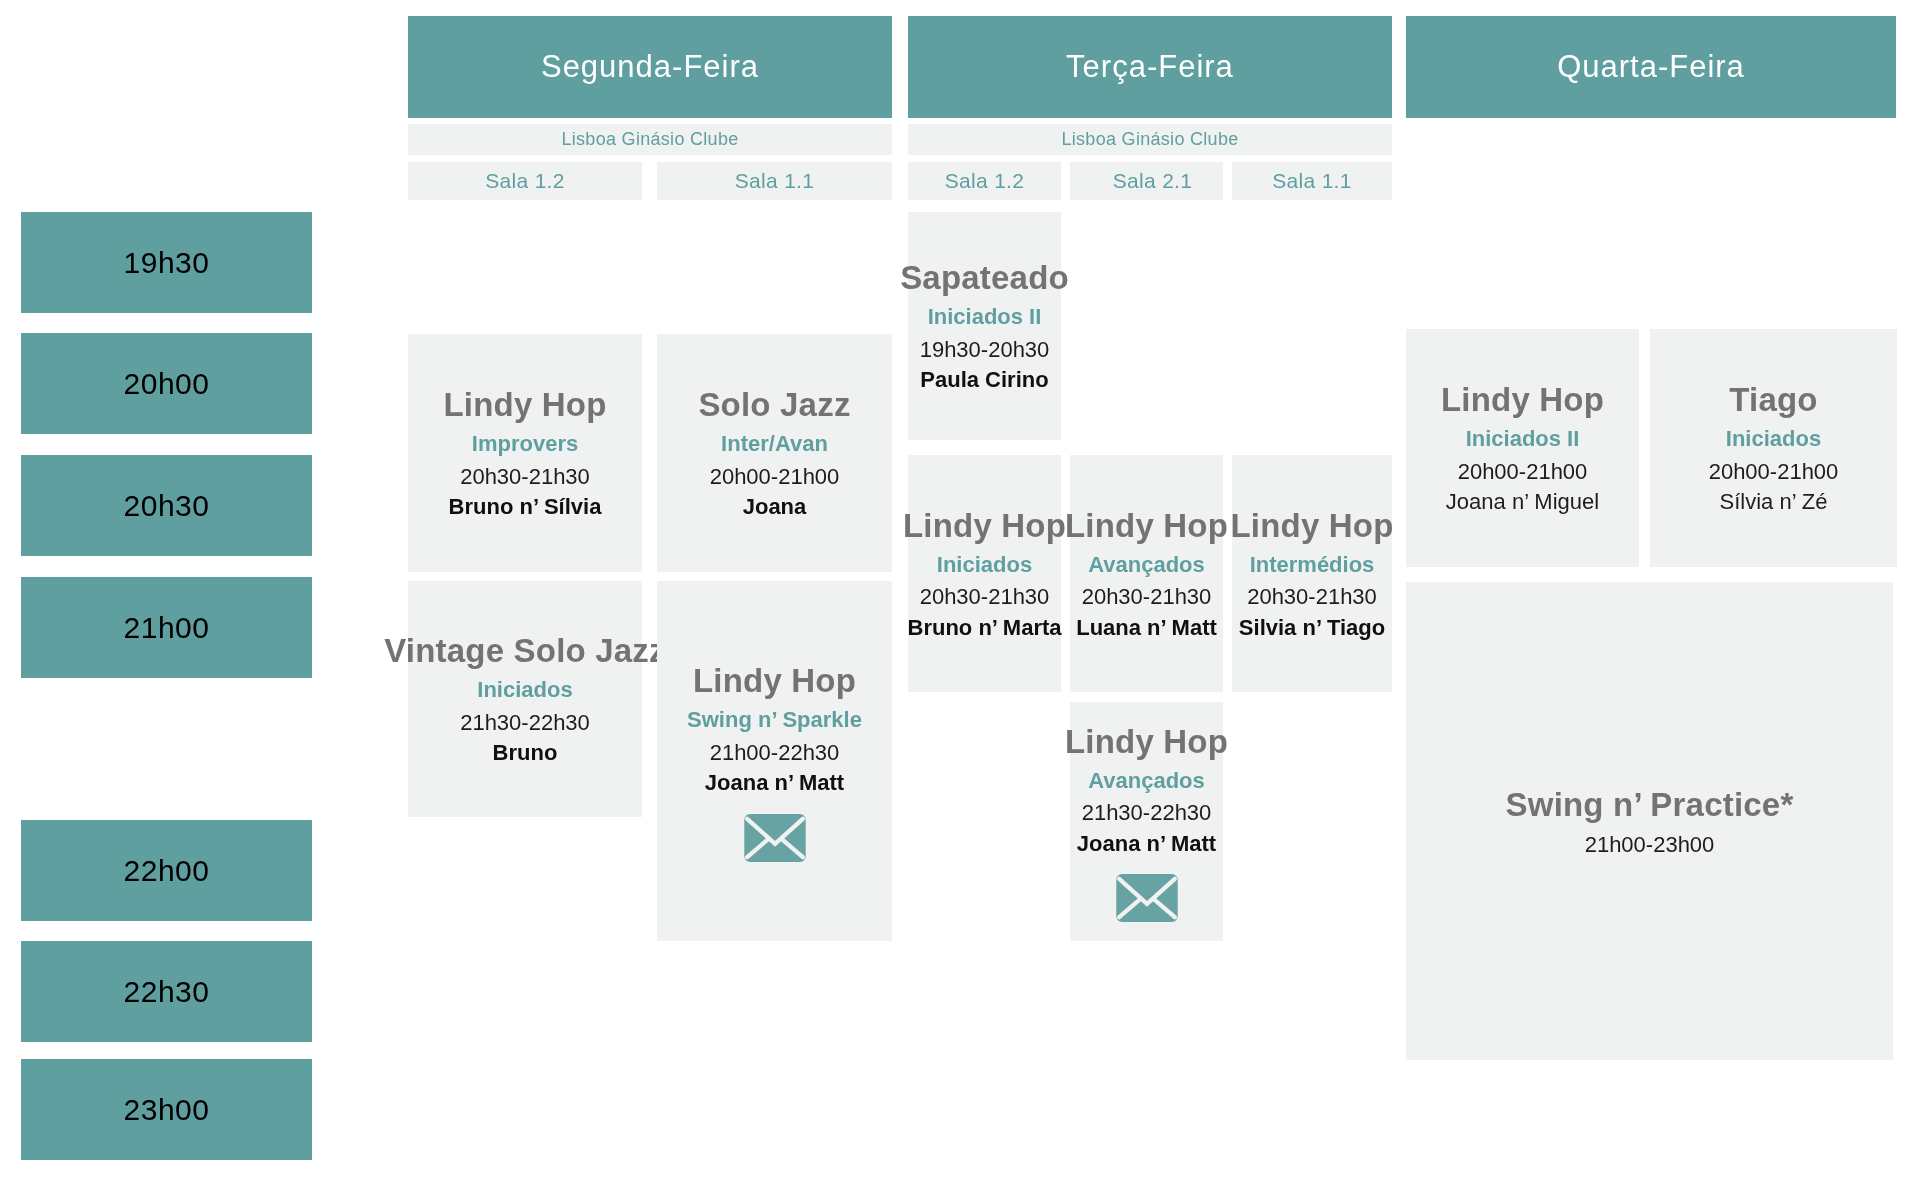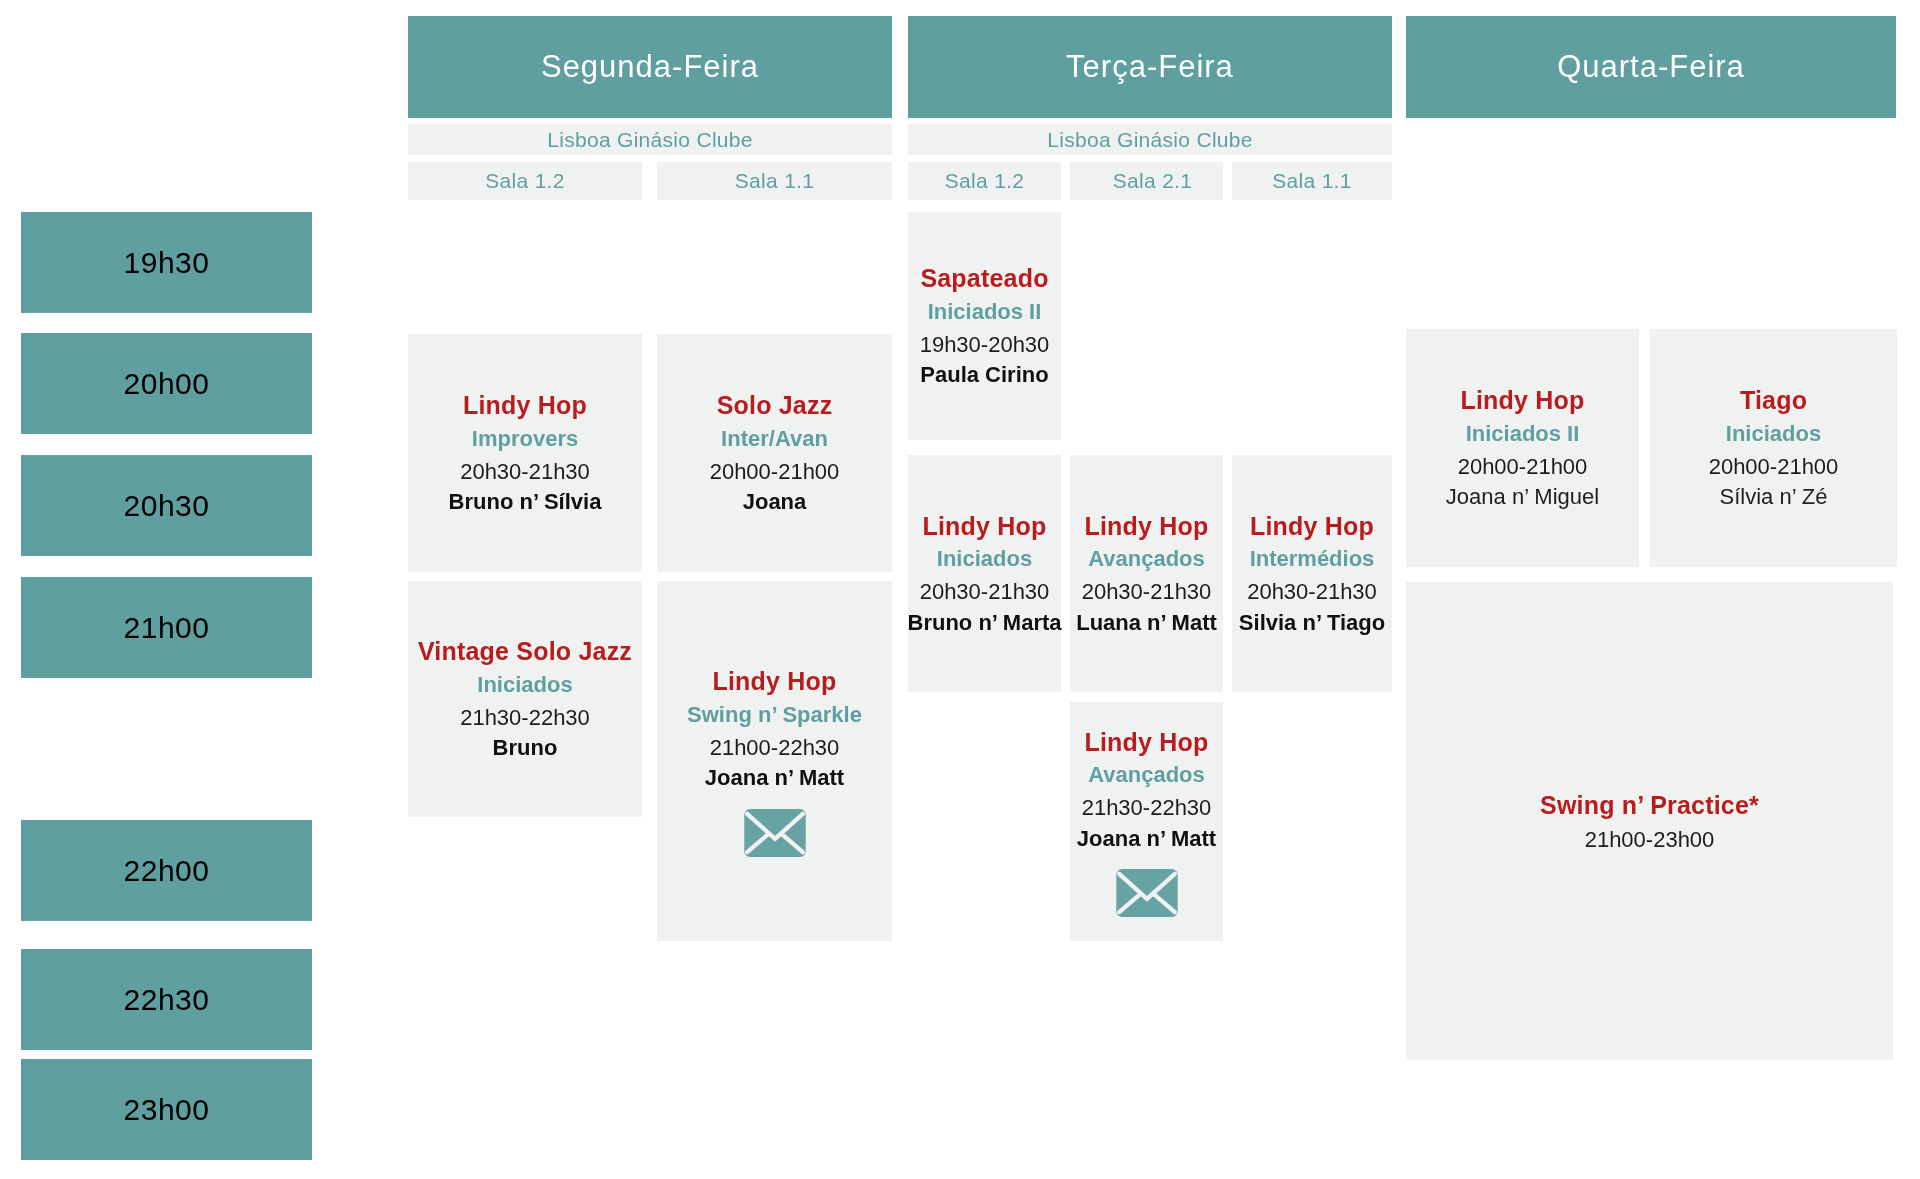--- a/index.html
+++ b/index.html
@@ -28,21 +28,21 @@
     color:#ffffff;
     font-size:31px;
     font-weight:400;
     letter-spacing:1px;
     display:flex;align-items:center;justify-content:center;
   }
 
   .venue-bar{
     background:var(--card-bg);
     color:var(--teal);
-    font-size:21px;
+    font-size:18px;
     display:flex;align-items:center;justify-content:center;
     letter-spacing:0.3px;
   }
   .venue-bar.big{font-size:20px;}
 
   .room-bar{
     background:var(--card-bg);
     color:var(--teal);
     font-size:21px;
     display:flex;align-items:center;justify-content:center;
@@ -50,21 +50,21 @@
   }
 
   .card{
     background:var(--card-bg);
     display:flex;flex-direction:column;
     align-items:center;justify-content:center;
     text-align:center;
     padding:6px;
   }
   .c-title{
-    font-size:25px;font-weight:700;color:#b91c1c;
+    font-size:33px;font-weight:700;color:#737373;
     letter-spacing:0.2px;white-space:nowrap;line-height:1.3;
   }
   .c-level{
     font-size:22px;font-weight:700;color:var(--teal);
     line-height:1.3;margin-top:3px;white-space:nowrap;
   }
   .c-time{
     font-size:22px;font-weight:400;color:#1c1c1c;
     line-height:1.25;margin-top:4px;white-space:nowrap;
   }
@@ -78,21 +78,21 @@
 </head>
 <body>
 
 <div class="board">
 
   <div class="abs time-slot" style="left:21px;top:212px;width:291px;height:101px;">19h30</div>
   <div class="abs time-slot" style="left:21px;top:333px;width:291px;height:101px;">20h00</div>
   <div class="abs time-slot" style="left:21px;top:455px;width:291px;height:101px;">20h30</div>
   <div class="abs time-slot" style="left:21px;top:577px;width:291px;height:101px;">21h00</div>
   <div class="abs time-slot" style="left:21px;top:820px;width:291px;height:101px;">22h00</div>
-  <div class="abs time-slot" style="left:21px;top:941px;width:291px;height:101px;margin-top:8px;">22h30</div>
+  <div class="abs time-slot" style="left:21px;top:941px;width:291px;height:101px;">22h30</div>
   <div class="abs time-slot" style="left:21px;top:1059px;width:291px;height:101px;">23h00</div>
 
   <div class="abs day-header" style="left:408px;top:16px;width:484px;height:102px;">Segunda-Feira</div>
   <div class="abs day-header" style="left:908px;top:16px;width:484px;height:102px;">Terça-Feira</div>
   <div class="abs day-header" style="left:1406px;top:16px;width:490px;height:102px;">Quarta-Feira</div>
 
   <div class="abs venue-bar" style="left:408px;top:124px;width:484px;height:31px;">Lisboa Ginásio Clube</div>
   <div class="abs venue-bar" style="left:908px;top:124px;width:484px;height:31px;">Lisboa Ginásio Clube</div>
 
   <div class="abs room-bar" style="left:408px;top:162px;width:234px;height:38px;">Sala 1.2</div>

